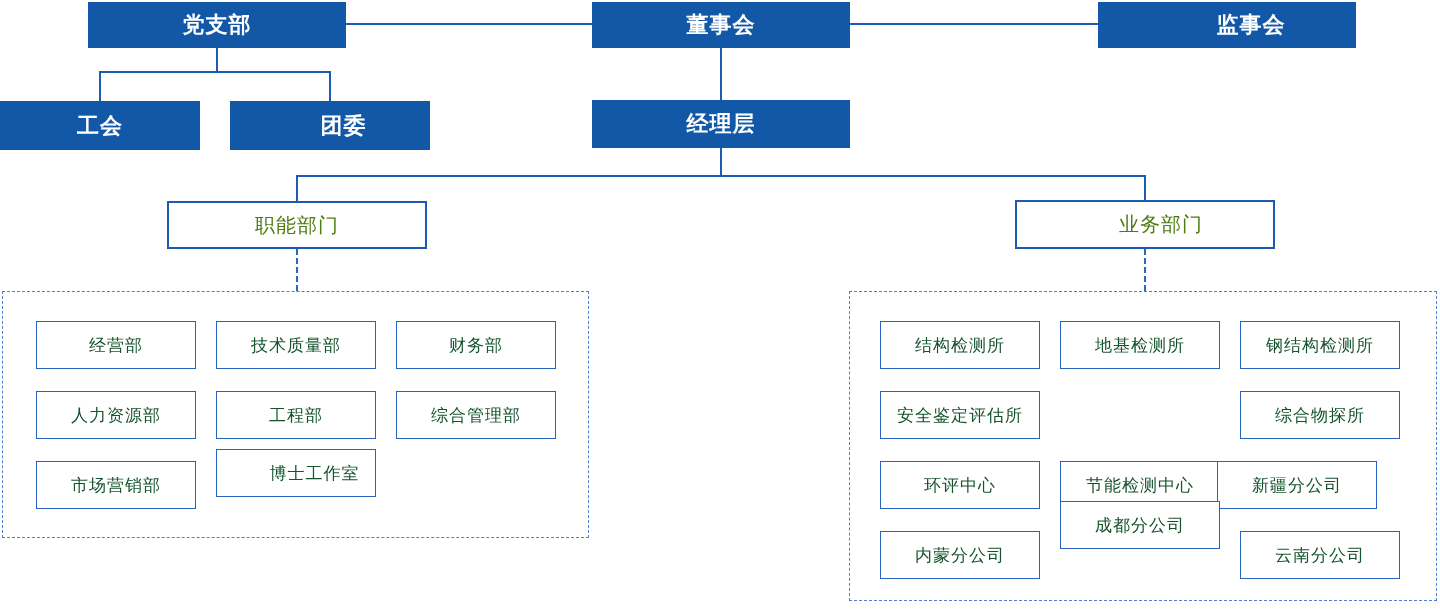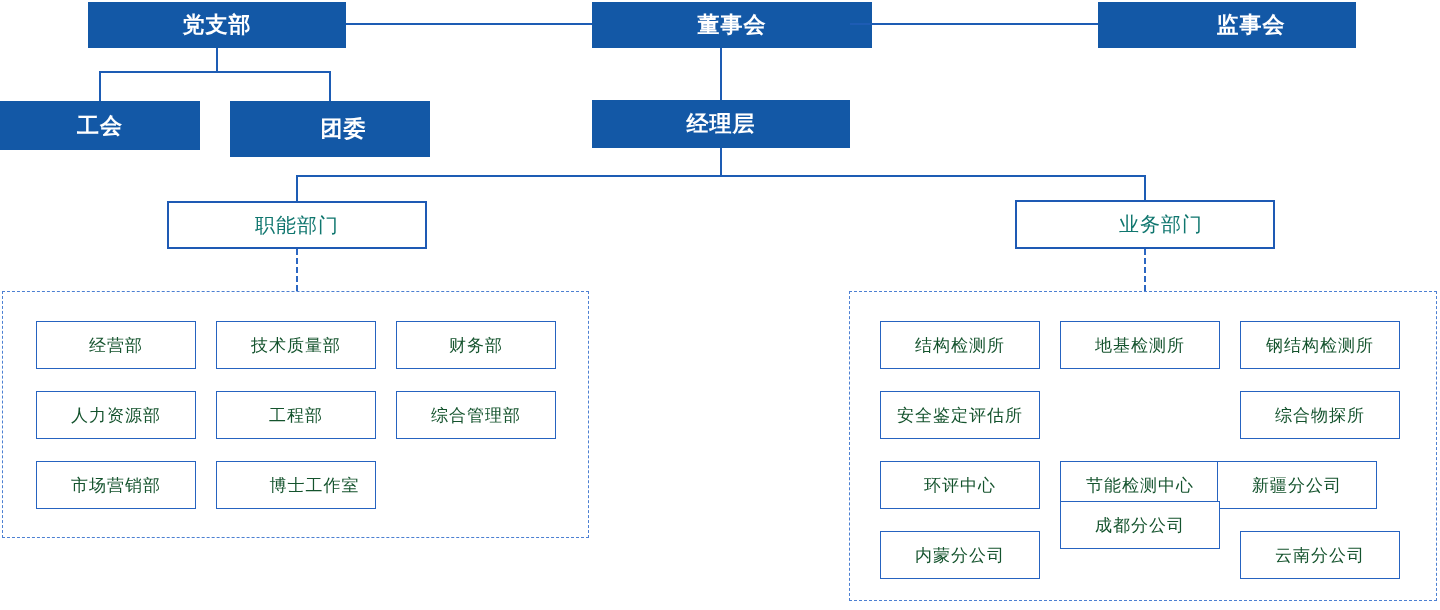--- a/index.html
+++ b/index.html
@@ -29,21 +29,21 @@
   .node-blue {
     background: #1358a6;
     color: #ffffff;
     font-size: 22px;
     font-weight: bold;
   }
   
   .node-outline-lg {
     background: #ffffff;
     border: 2px solid #1e5ab4;
-    color: #0f766e;
+    color: #4d7c0f;
     font-size: 20px;
     font-weight: 400;
     text-align: right;
   }
   
   .node-sm {
     background: #ffffff;
     border: 1px solid #2663c0;
     color: #14532d;
     font-size: 17px;
@@ -66,25 +66,25 @@
     border: 1px dashed #4d80d2;
     background: transparent;
   }
 </style>
 </head>
 <body>
 
 <div id="canvas">
 
   <div class="node node-blue" style="left:88px; top:2px; width:258px; height:46px;">党支部</div>
-  <div class="node node-blue" style="left:592px; top:2px; width:280px; height:46px;">董事会</div>
+  <div class="node node-blue" style="left:592px; top:2px; width:258px; height:46px;">董事会</div>
   <div class="node node-blue" style="left:1098px; top:2px; width:258px; height:46px;padding-left:48px;">监事会</div>
 
   <div class="node node-blue" style="left:0px; top:101px; width:200px; height:49px;">工会</div>
-  <div class="node node-blue" style="left:230px; top:101px; width:200px; height:56px;padding-left:27px;">团委</div>
+  <div class="node node-blue" style="left:230px; top:101px; width:200px; height:49px;padding-left:27px;">团委</div>
   <div class="node node-blue" style="left:592px; top:100px; width:258px; height:48px;">经理层</div>
 
   <div class="node node-outline-lg" style="left:167px; top:201px; width:260px; height:48px;">职能部门</div>
   <div class="node node-outline-lg" style="left:1015px; top:200px; width:260px; height:49px;padding-left:32px;">业务部门</div>
 
   <div class="line" style="left:346px; top:23px; width:246px; height:2px;"></div>
   <div class="line" style="left:850px; top:23px; width:248px; height:2px;"></div>
   <div class="line" style="left:216px; top:48px; width:2px; height:25px;"></div>
   <div class="line" style="left:99px; top:71px; width:232px; height:2px;"></div>
   <div class="line" style="left:99px; top:71px; width:2px; height:30px;"></div>
@@ -101,21 +101,21 @@
   <div class="group-container" style="left:2px; top:291px; width:587px; height:247px;"></div>
   <div class="group-container" style="left:849px; top:291px; width:588px; height:310px;"></div>
 
   <div class="node node-sm" style="left:36px;  top:321px;">经营部</div>
   <div class="node node-sm" style="left:216px; top:321px;">技术质量部</div>
   <div class="node node-sm" style="left:396px; top:321px;">财务部</div>
   <div class="node node-sm" style="left:36px;  top:391px;">人力资源部</div>
   <div class="node node-sm" style="left:216px; top:391px;">工程部</div>
   <div class="node node-sm" style="left:396px; top:391px;">综合管理部</div>
   <div class="node node-sm" style="left:36px;  top:461px;">市场营销部</div>
-  <div class="node node-sm" style="left:216px; top:461px;padding-left:37px;">博士工作室</div>
+  <div class="node node-sm" style="left:216px; top:449px;padding-left:37px;">博士工作室</div>
 
   <div class="node node-sm" style="left:880px;  top:321px;">结构检测所</div>
   <div class="node node-sm" style="left:1060px; top:321px;">地基检测所</div>
   <div class="node node-sm" style="left:1240px; top:321px;">钢结构检测所</div>
   <div class="node node-sm" style="left:880px;  top:391px;">安全鉴定评估所</div>
   <div class="node node-sm" style="left:1240px; top:391px;">综合物探所</div>
   <div class="node node-sm" style="left:880px;  top:461px;">环评中心</div>
   <div class="node node-sm" style="left:1060px; top:461px;">节能检测中心</div>
   <div class="node node-sm" style="left:1188px; top:461px;margin-left:29px;">新疆分公司</div>
   <div class="node node-sm" style="left:880px;  top:531px;">内蒙分公司</div>

